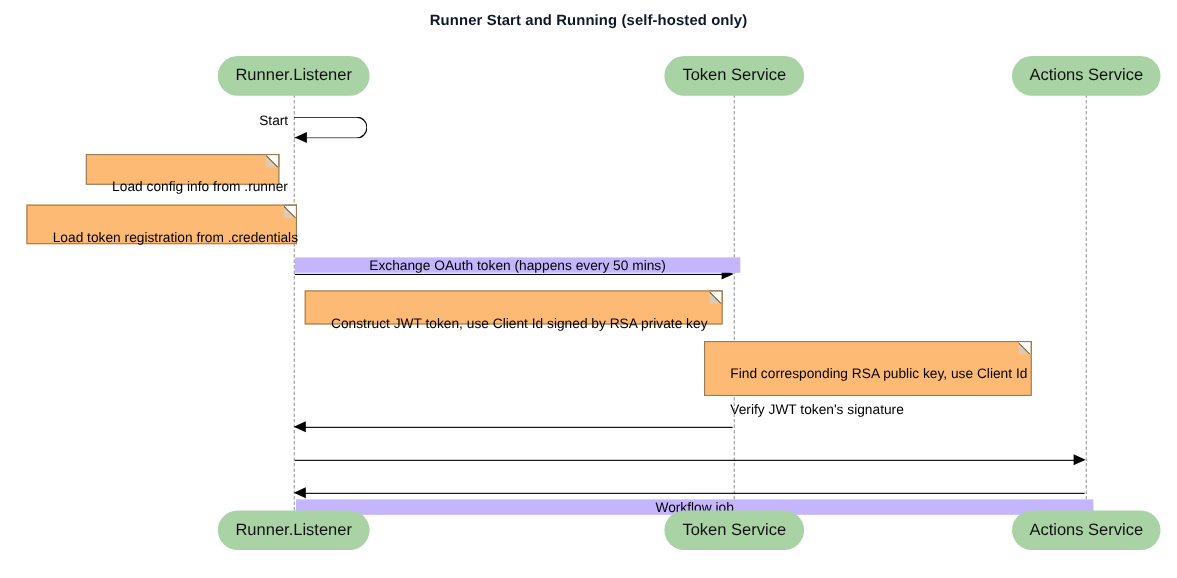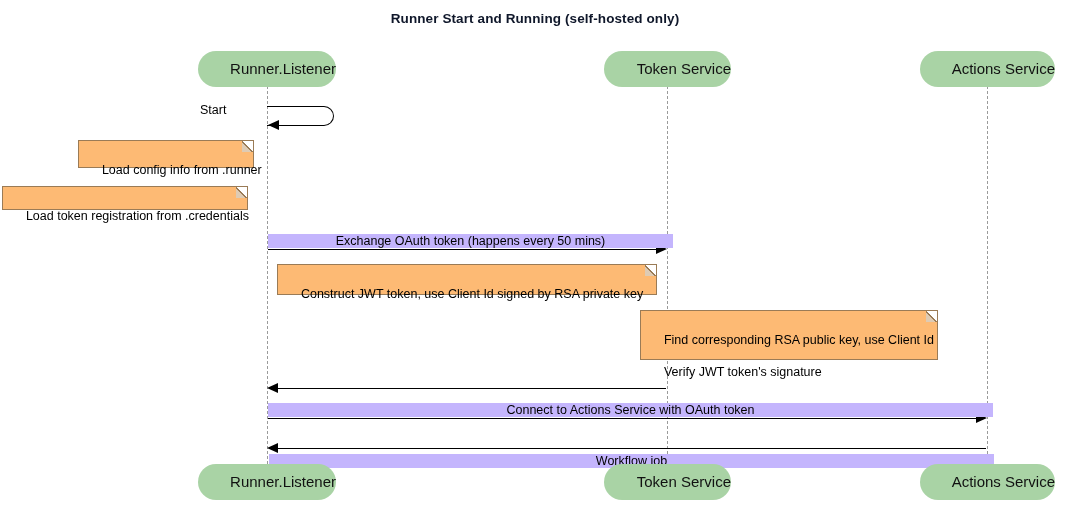--- a/index.html
+++ b/index.html
@@ -34,21 +34,21 @@
     font-weight: bold;
     color: #0f172a;
     letter-spacing: 0.1px;
   }
 
   
   .participant {
     position: absolute;
     height: 36px;
     line-height: 36px;
-    text-align: right;
+    text-align: center;
     border-radius: 18px;
     font-size: 15px;
     color: #111;
     white-space: nowrap;
     box-sizing: border-box;
   }
 
   
   .lifeline {
     position: absolute;
@@ -118,20 +118,21 @@
     border: 1.4px solid #000;
     border-left: none;
     border-top-right-radius: 11px;
     border-bottom-right-radius: 11px;
   }
   .self-label {
     position: absolute;
     font-size: 12.5px;
     color: #000;
     white-space: nowrap;
+    text-align: right;
   }
 </style>
 </head>
 <body>
 
 <div id="diagram-canvas">
 
   <div class="diagram-title">Runner Start and Running (self-hosted only)</div>
 
   <div class="lifeline" style="left:267px; top:86px; height:378px;"></div>
@@ -150,21 +151,21 @@
 
   <div class="self-label" style="left:200px; top:103px; width:62px;">Start</div>
   <div class="self-msg" style="left:267px; top:106px; width:67px; height:20px;"></div>
   <div class="arrowhead left" style="left:268px; top:120px;"></div>
 
   <div class="note" style="left:78px; top:140px; width:176px; height:28px;">
     <span>Load config info from .runner</span>
     <span class="fold"></span>
   </div>
 
-  <div class="note" style="left:2px; top:186px; width:246px; height:24px;">
+  <div class="note" style="left:24px; top:186px; width:246px; height:36px;">
     <span>Load token registration from .credentials</span>
     <span class="fold"></span>
   </div>
 
   <div class="msg" style="left:268px; top:249px; width:397px;"></div>
   <div class="arrowhead right" style="left:656px; top:243.5px;"></div>
   <div class="msg-label" style="left:268px; top:234px; width:397px;">Exchange OAuth token (happens every 50 mins)</div>
 
   <div class="note" style="left:277px; top:264px; width:380px; height:31px;">
     <span>Construct JWT token, use Client Id signed by RSA private key</span>
@@ -175,21 +176,20 @@
     <span>Find corresponding RSA public key, use Client Id</span><br>
     <span>Verify JWT token's signature</span>
     <span class="fold"></span>
   </div>
 
   <div class="msg" style="left:269px; top:388px; width:397px;"></div>
   <div class="arrowhead left" style="left:267px; top:382.5px;"></div>
 
   <div class="msg" style="left:268px; top:418px; width:717px;"></div>
   <div class="arrowhead right" style="left:976px; top:412.5px;"></div>
-  <div class="msg-label" style="left:268px; top:403px; width:717px;">Connect to Actions Service with OAuth token</div>
 
   <div class="msg" style="left:269px; top:448px; width:717px;"></div>
   <div class="arrowhead left" style="left:267px; top:442.5px;"></div>
   <div class="msg-label" style="left:269px; top:454px; width:717px;">Workflow job</div>
 
   <div class="participant" style="left:198px; top:464px; width:138px; background:#a9d3a5;">
     <span>Runner.Listener</span>
   </div>
   <div class="participant" style="left:604px; top:464px; width:127px; background:#a9d3a5;">
     <span>Token Service</span>

